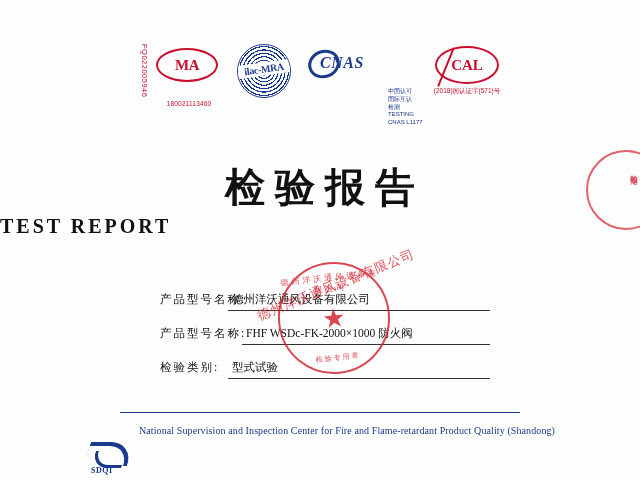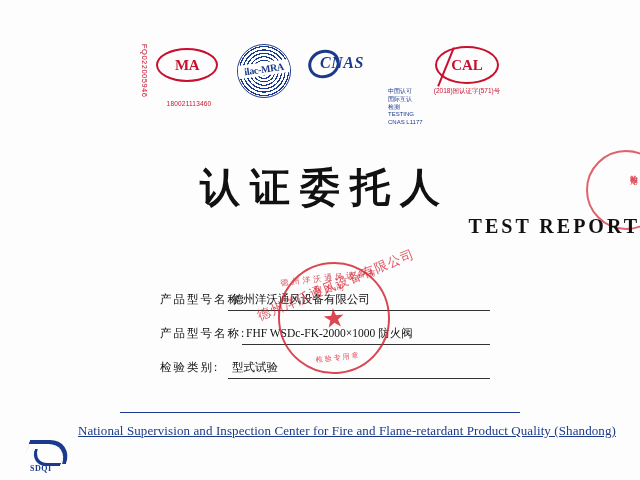--- a/index.html
+++ b/index.html
@@ -234,21 +234,21 @@
     letter-spacing: 10px;
     color: #111;
     font-family: "Liberation Serif", serif;
     text-indent: 10px;
   }
   .title-en {
     position: absolute;
     top: 215px;
     left: 0;
     width: 640px;
-    text-align: right;
+    text-align: left;
     font-size: 20px;
     font-weight: bold;
     letter-spacing: 3px;
     color: #111;
     font-family: "Liberation Serif", serif;
   }
 
   
   .fields {
     position: absolute;
@@ -430,27 +430,26 @@
   }
   .footer-cn {
     font-size: 14.5px;
     font-weight: bold;
     color: #1b3a8c;
     letter-spacing: 1px;
     font-family: "Liberation Serif", serif;
     white-space: nowrap;
   }
   .footer-en {
-    font-size: 13px;
+    font-size: 10px;
     color: #1b3a8c;
     margin-top: 3px;
     letter-spacing: 0.1px;
     font-family: "Liberation Serif", serif;
     white-space: nowrap;
-    text-decoration: underline;
   }
 </style>
 </head>
 <body>
 
 <div class="page">
 
 
   <div class="logo-row">
 
@@ -489,21 +488,21 @@
         <div class="cal-slash"></div>
         <div class="cal-text">CAL</div>
       </div>
       <div class="cal-code">(2018)国认证字(571)号</div>
     </div>
   </div>
 
   <div class="edge-seal"></div>
   <div class="edge-seal-text">检验专用</div>
 
-  <div class="title-cn">认证委托人</div>
+  <div class="title-cn">检验报告</div>
   <div class="title-en">TEST REPORT</div>
 
   <div class="fields">
 
     <div class="field-row">
       <span class="field-label">产品型号名称:</span>
       <span class="field-value">德州洋沃通风设备有限公司</span>
       <span class="field-line"></span>
     </div>
 

